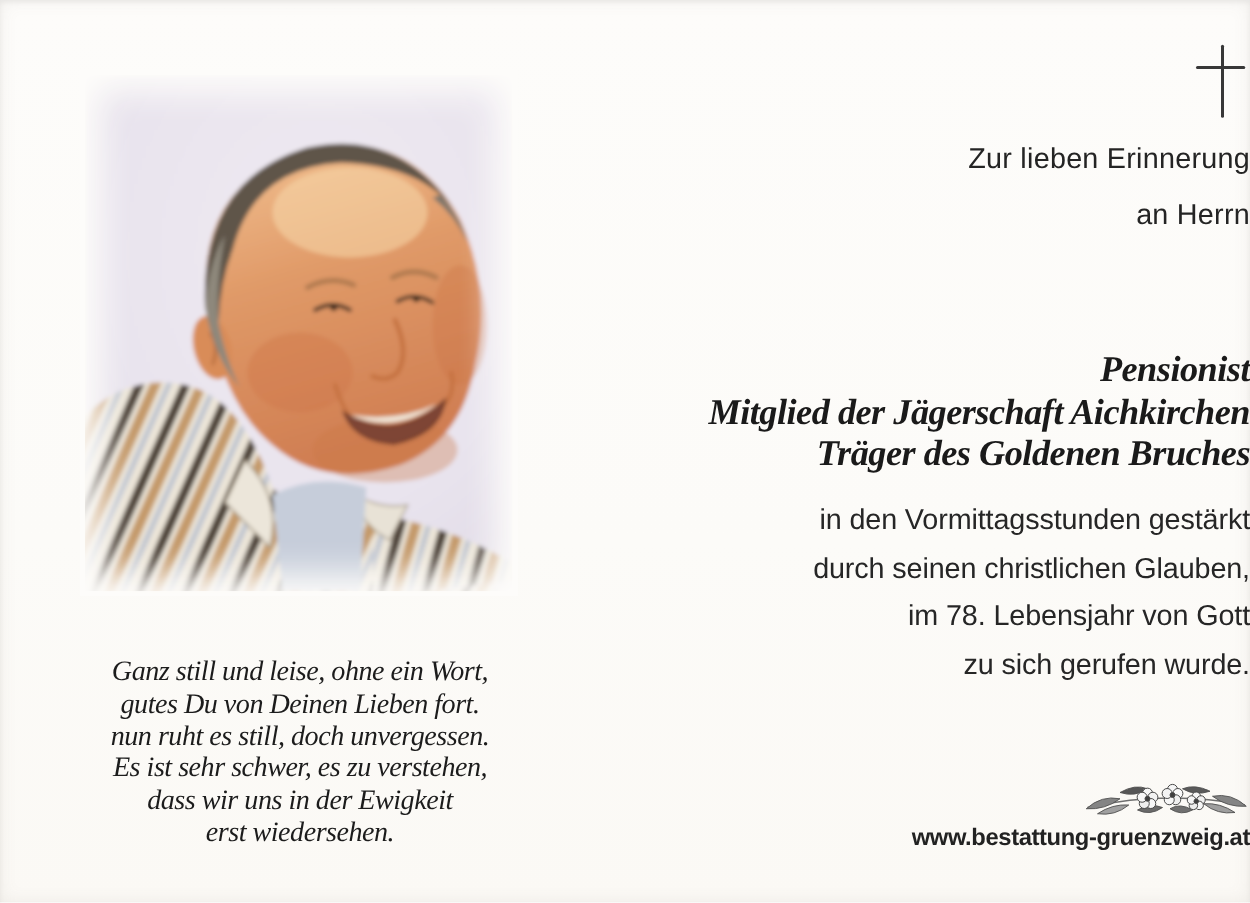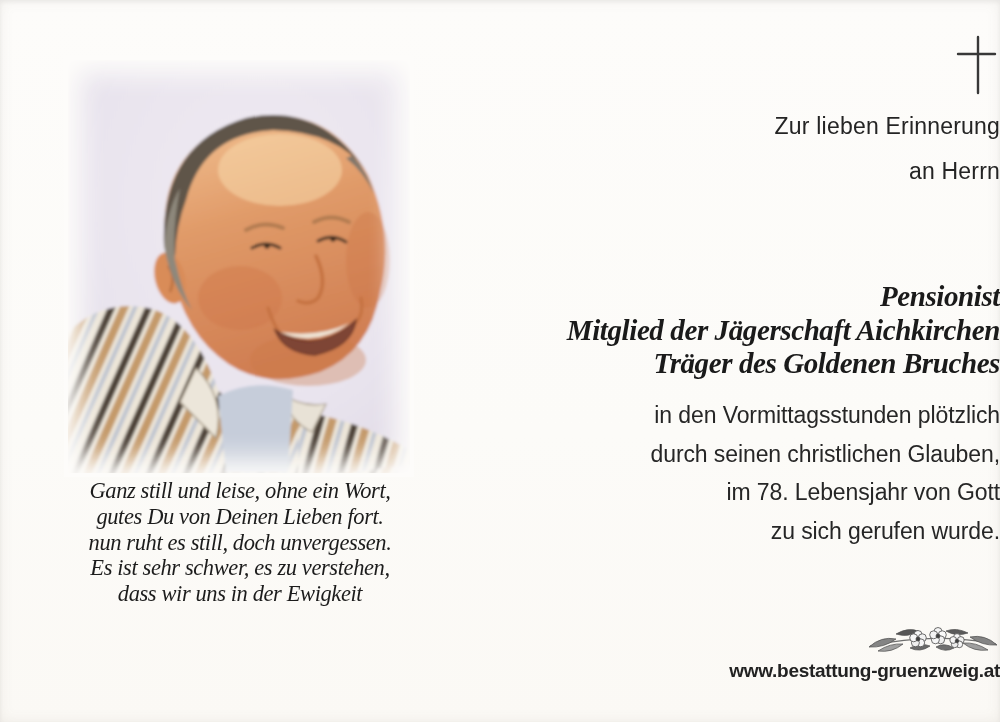--- a/index.html
+++ b/index.html
@@ -19,21 +19,21 @@
     position:absolute;left:68px;top:60px;width:342px;height:413px;
     overflow:hidden;
   }
   .photo svg{display:block;width:100%;height:100%;}
   .photo-fade{
     position:absolute;left:64px;top:56px;width:350px;height:421px;
     pointer-events:none;
     box-shadow:inset 0 0 26px 18px #fdfcfa;
   }
   .poem{
-    position:absolute;left:40px;top:478px;width:400px;
+    position:absolute;left:40px;top:524px;width:400px;
     text-align:center;
     font-family:"Liberation Serif",serif;
     font-style:italic;
     font-size:22.5px;letter-spacing:-0.4px;
     line-height:25.8px;color:#1c1c1c;
     white-space:nowrap;
   }
 
   
   .rcol{position:absolute;left:443px;top:0;width:557px;height:722px;}
@@ -157,20 +157,21 @@
     </svg>
   </div>
   <div class="photo-fade"></div>
 
   <div class="poem">
     <div>Ganz still und leise, ohne ein Wort,</div>
     <div>gutes Du von Deinen Lieben fort.</div>
     <div>nun ruht es still, doch unvergessen.</div>
     <div>Es ist sehr schwer, es zu verstehen,</div>
     <div>dass wir uns in der Ewigkeit</div>
+    <div>erst wiedersehen.</div>
   </div>
 
   <div class="rcol">
 
     <div class="cross-wrap">
       <svg width="46" height="64" viewBox="0 0 46 64" xmlns="http://www.w3.org/2000/svg">
         <g stroke="#383838" stroke-width="2.4" stroke-linecap="round">
           <line x1="24" y1="3" x2="24" y2="59"></line>
           <line x1="4" y1="20" x2="41" y2="20"></line>
         </g>
@@ -179,21 +180,21 @@
 
     <div class="intro1">Zur lieben Erinnerung</div>
     <div class="intro2">an Herrn</div>
 
 
     <div class="title1">Pensionist</div>
     <div class="title2">Mitglied der Jägerschaft Aichkirchen</div>
     <div class="title3">Träger des Goldenen Bruches</div>
 
     <div class="obituary">
-      <div>in den Vormittagsstunden plötzlich</div>
+      <div>in den Vormittagsstunden gestärkt</div>
       <div>durch seinen christlichen Glauben,</div>
       <div>im 78. Lebensjahr von Gott</div>
       <div>zu sich gerufen wurde.</div>
     </div>
 
     <div class="ornament">
       <svg width="134" height="34" viewBox="0 0 134 34" xmlns="http://www.w3.org/2000/svg">
 
         <path d="M4 22 Q67 8 130 20" stroke="#6f6f6f" stroke-width="1.2" fill="none"></path>
 

